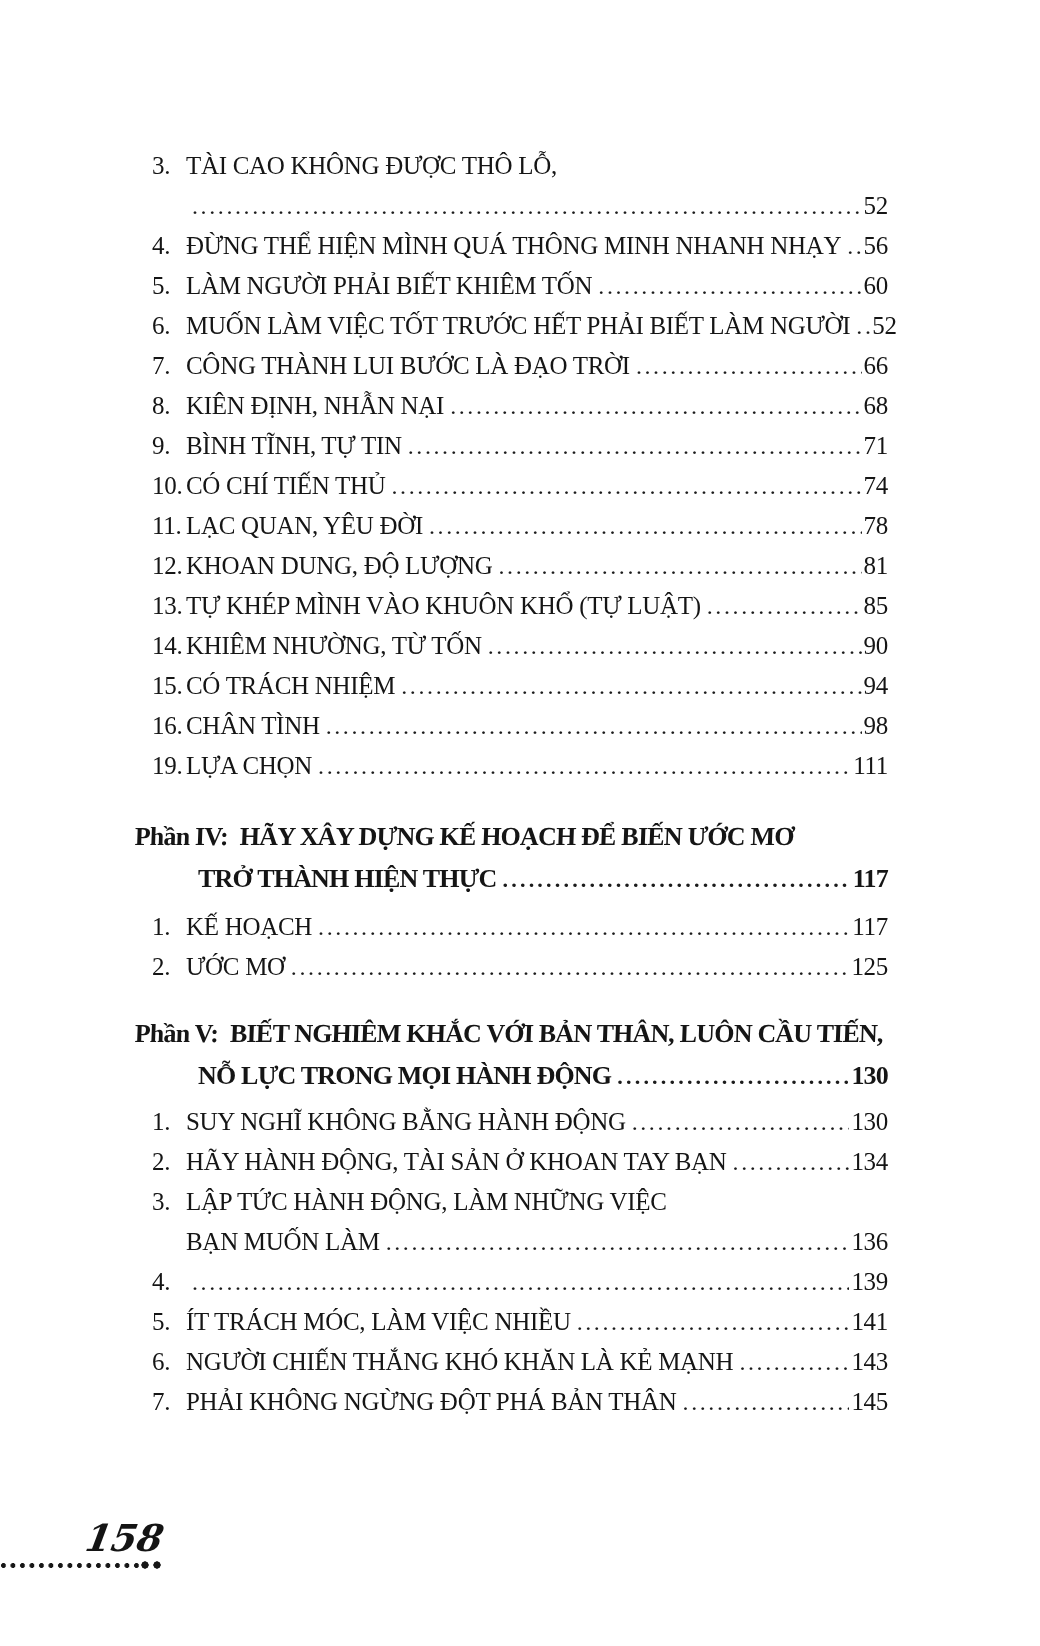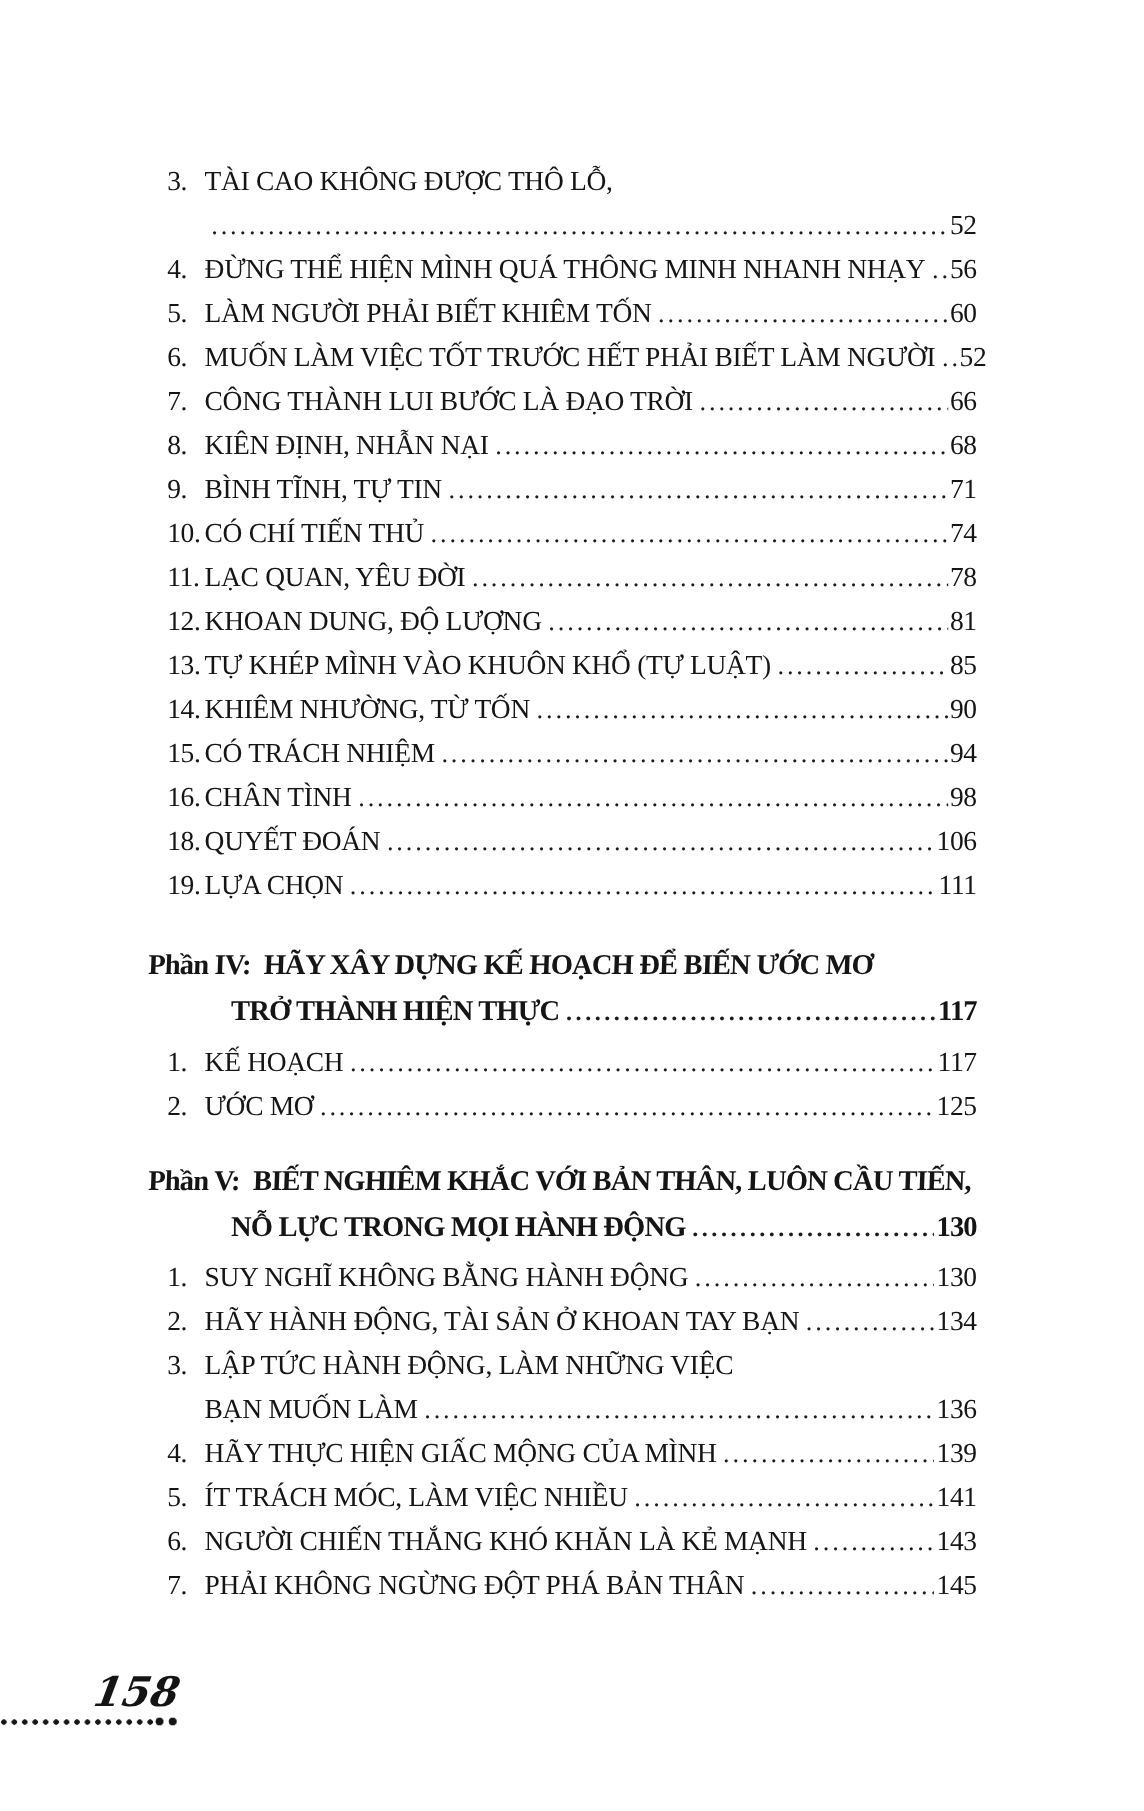--- a/index.html
+++ b/index.html
@@ -63,21 +63,21 @@
   }
   .heading1 .part-label { margin-right: 12px; }
   .heading2 {
     display: flex;
     align-items: baseline;
     line-height: 42px;
     font-size: 26px;
     font-weight: bold;
     letter-spacing: -0.8px;
     white-space: nowrap;
-    margin-left: 58px;
+    margin-left: 46px;
     font-family: Liberation Serif, serif;
   }
   .heading2 .leader::before {
     font-weight: bold;
     letter-spacing: 3.2px;
     font-size: 22px;
   }
   .mt-sec  { margin-top: 30px; }
   .mt-sec2 { margin-top: 26px; }
   .mt-items { margin-top: 6px; }
@@ -203,26 +203,20 @@
       <span class="leader"></span>
       <span class="pg">94</span>
     </div>
     <div class="row">
       <span class="num">16.</span>
       <span class="title">CHÂN TÌNH</span>
       <span class="leader"></span>
       <span class="pg">98</span>
     </div>
     <div class="row">
-      <span class="num">18.</span>
-      <span class="title">QUYẾT ĐOÁN</span>
-      <span class="leader"></span>
-      <span class="pg">106</span>
-    </div>
-    <div class="row">
       <span class="num">19.</span>
       <span class="title">LỰA CHỌN</span>
       <span class="leader"></span>
       <span class="pg">111</span>
     </div>
 
     <div class="heading1 mt-sec">
       <span class="part-label">Phần IV:</span>
       <span class="title">HÃY XÂY DỰNG KẾ HOẠCH ĐỂ BIẾN ƯỚC MƠ</span>
     </div>
@@ -272,21 +266,20 @@
       <span class="title">LẬP TỨC HÀNH ĐỘNG, LÀM NHỮNG VIỆC</span>
     </div>
     <div class="row">
       <span class="indent"></span>
       <span class="title">BẠN MUỐN LÀM</span>
       <span class="leader"></span>
       <span class="pg">136</span>
     </div>
     <div class="row">
       <span class="num">4.</span>
-      <span class="title">HÃY THỰC HIỆN GIẤC MỘNG CỦA MÌNH</span>
       <span class="leader"></span>
       <span class="pg">139</span>
     </div>
     <div class="row">
       <span class="num">5.</span>
       <span class="title">ÍT TRÁCH MÓC, LÀM VIỆC NHIỀU</span>
       <span class="leader"></span>
       <span class="pg">141</span>
     </div>
     <div class="row">

